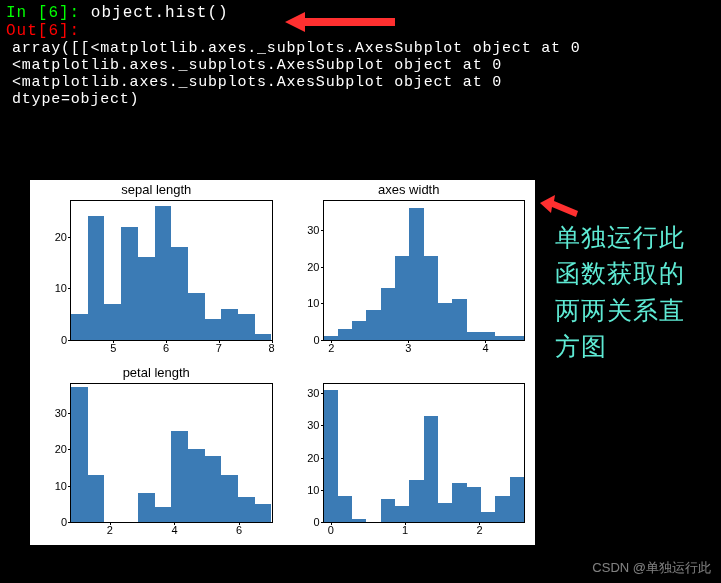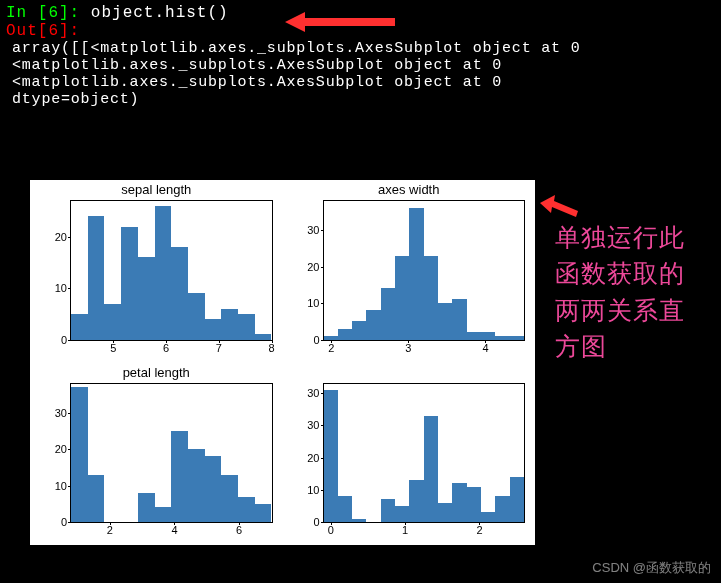--- a/index.html
+++ b/index.html
@@ -81,21 +81,21 @@
   }
   .arrow2 {
     position: absolute;
     left: 540px;
     top: 195px;
   }
   .annotation {
     position: absolute;
     left: 555px;
     top: 220px;
-    color: #ec4899;
+    color: #5eead4;
     font-family: "SimSun","Songti SC",serif;
     font-size: 25px;
     line-height: 1.45;
     letter-spacing: 1px;
   }
   .watermark {
     position: absolute;
     right: 10px;
     bottom: 6px;
     color: rgba(255,255,255,0.5);
@@ -266,13 +266,13 @@
           <div class="tickline-x" style="left: 3.7037%;"></div>
           <div class="xtick" style="left: 40.7407%;">1</div>
           <div class="tickline-x" style="left: 40.7407%;"></div>
           <div class="xtick" style="left: 77.7778%;">2</div>
           <div class="tickline-x" style="left: 77.7778%;"></div>
         </div>
       </div>
     </div>
 </div>
 
-<div class="watermark">CSDN @函数获取的</div>
+<div class="watermark">CSDN @单独运行此</div>
 
 </body></html>

